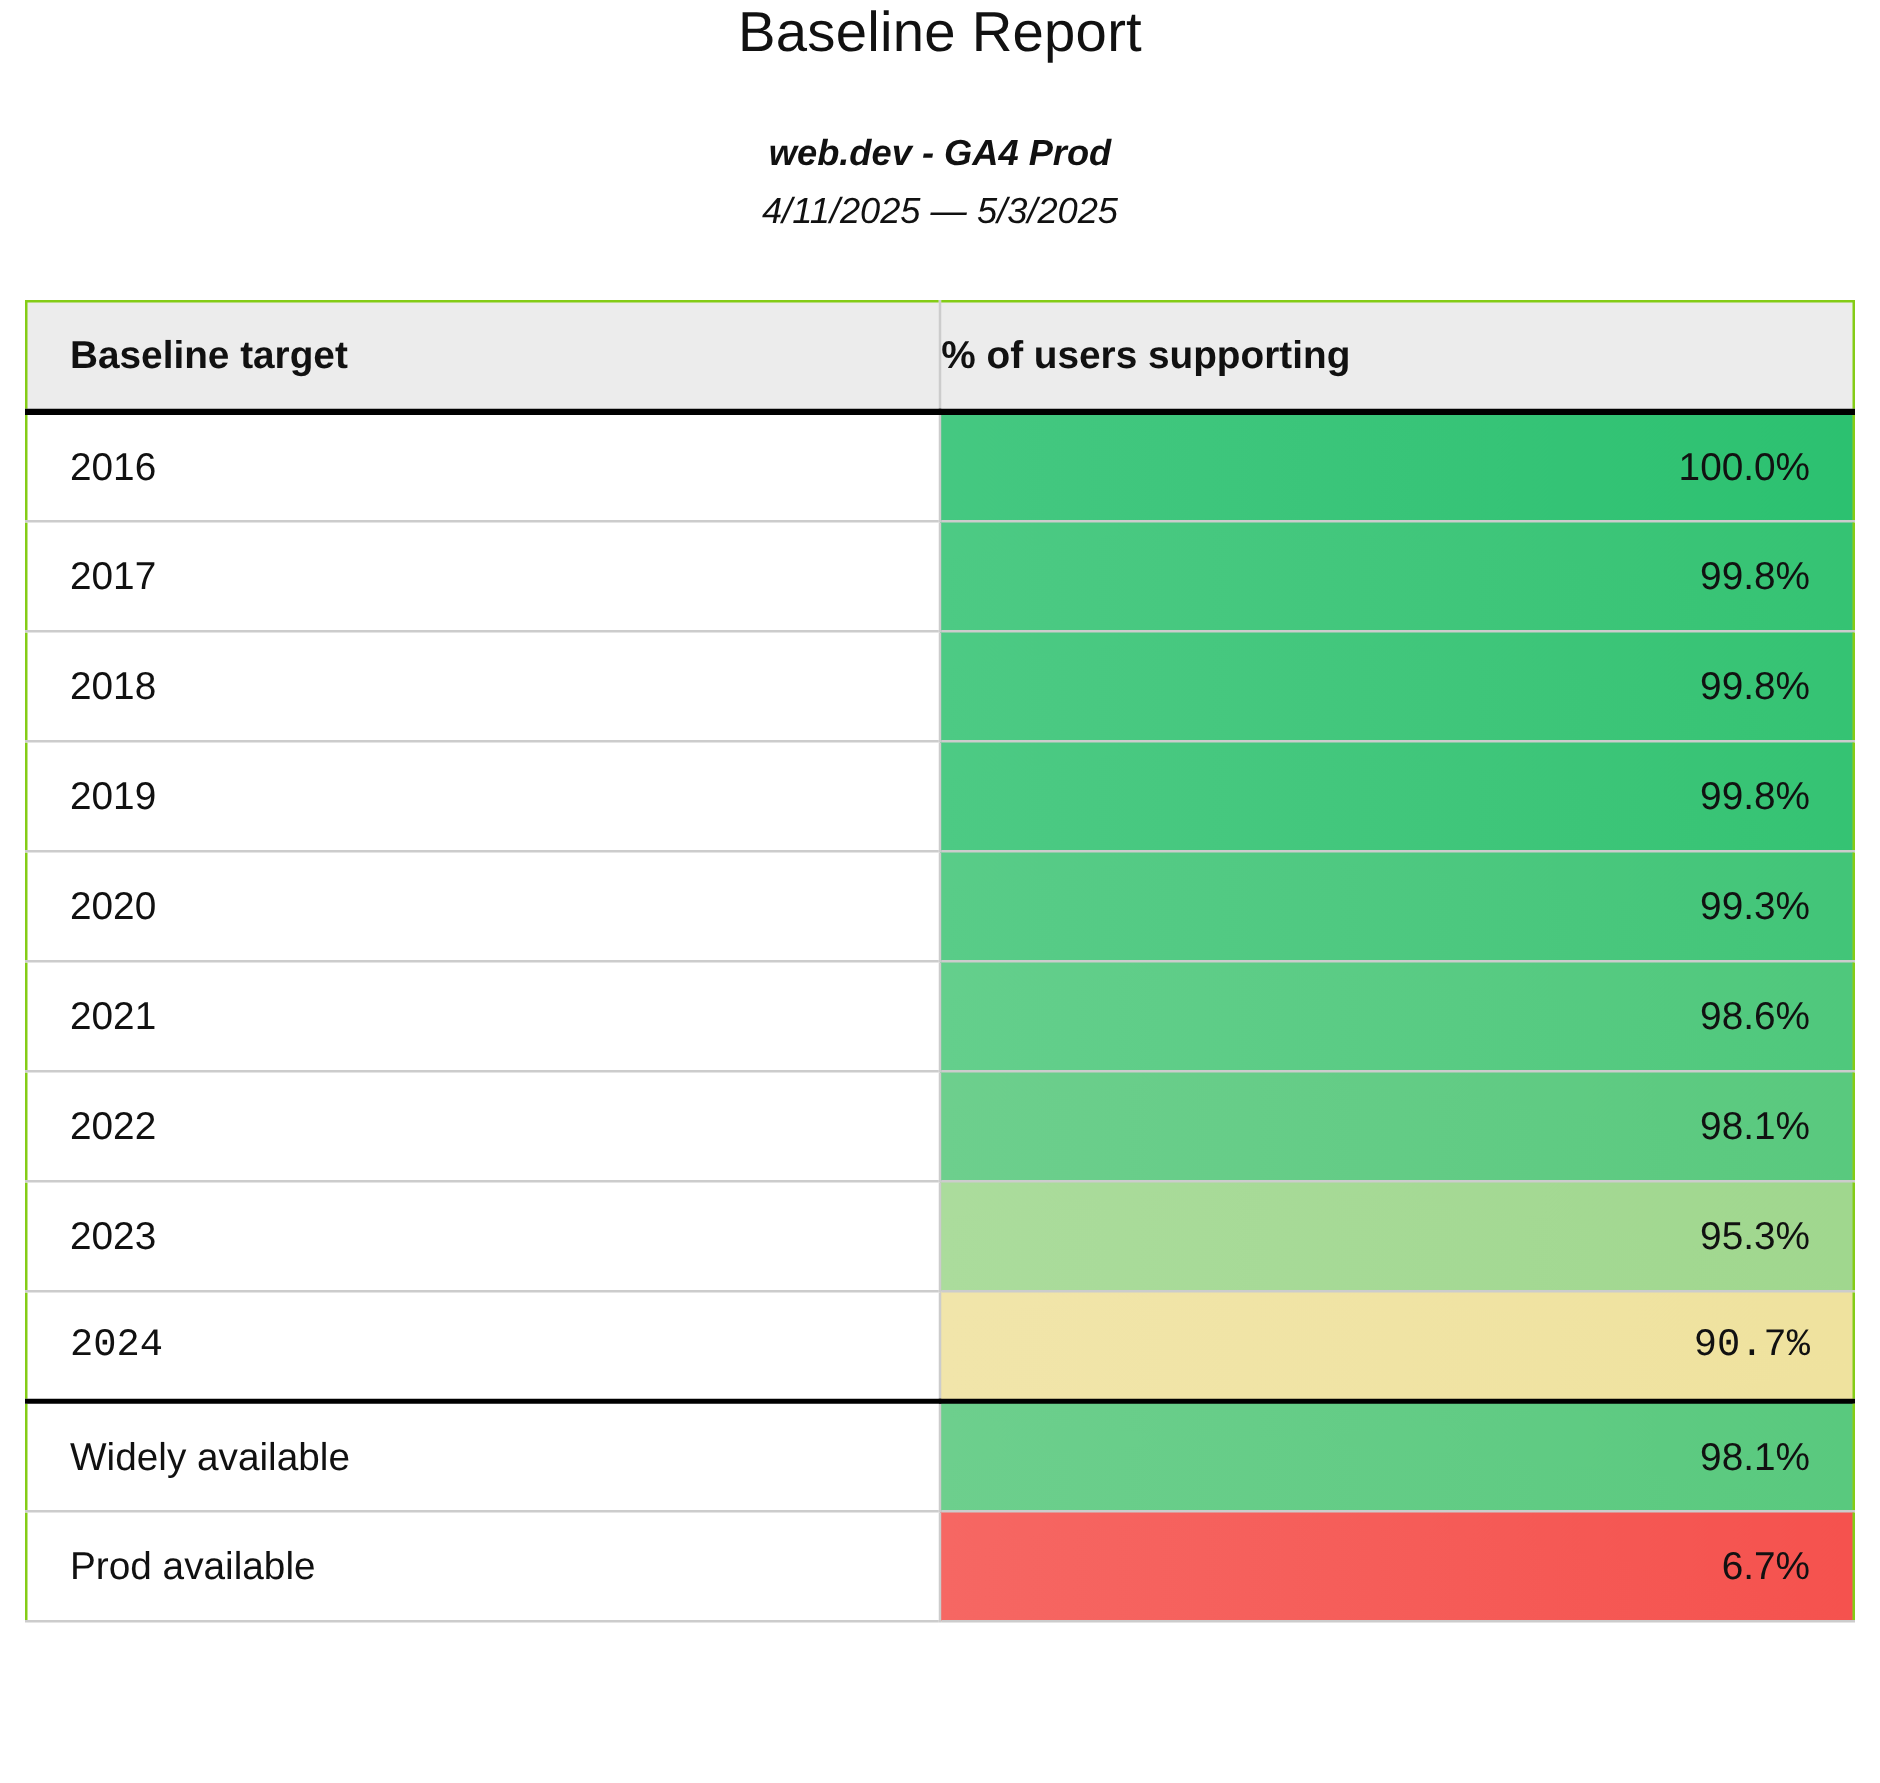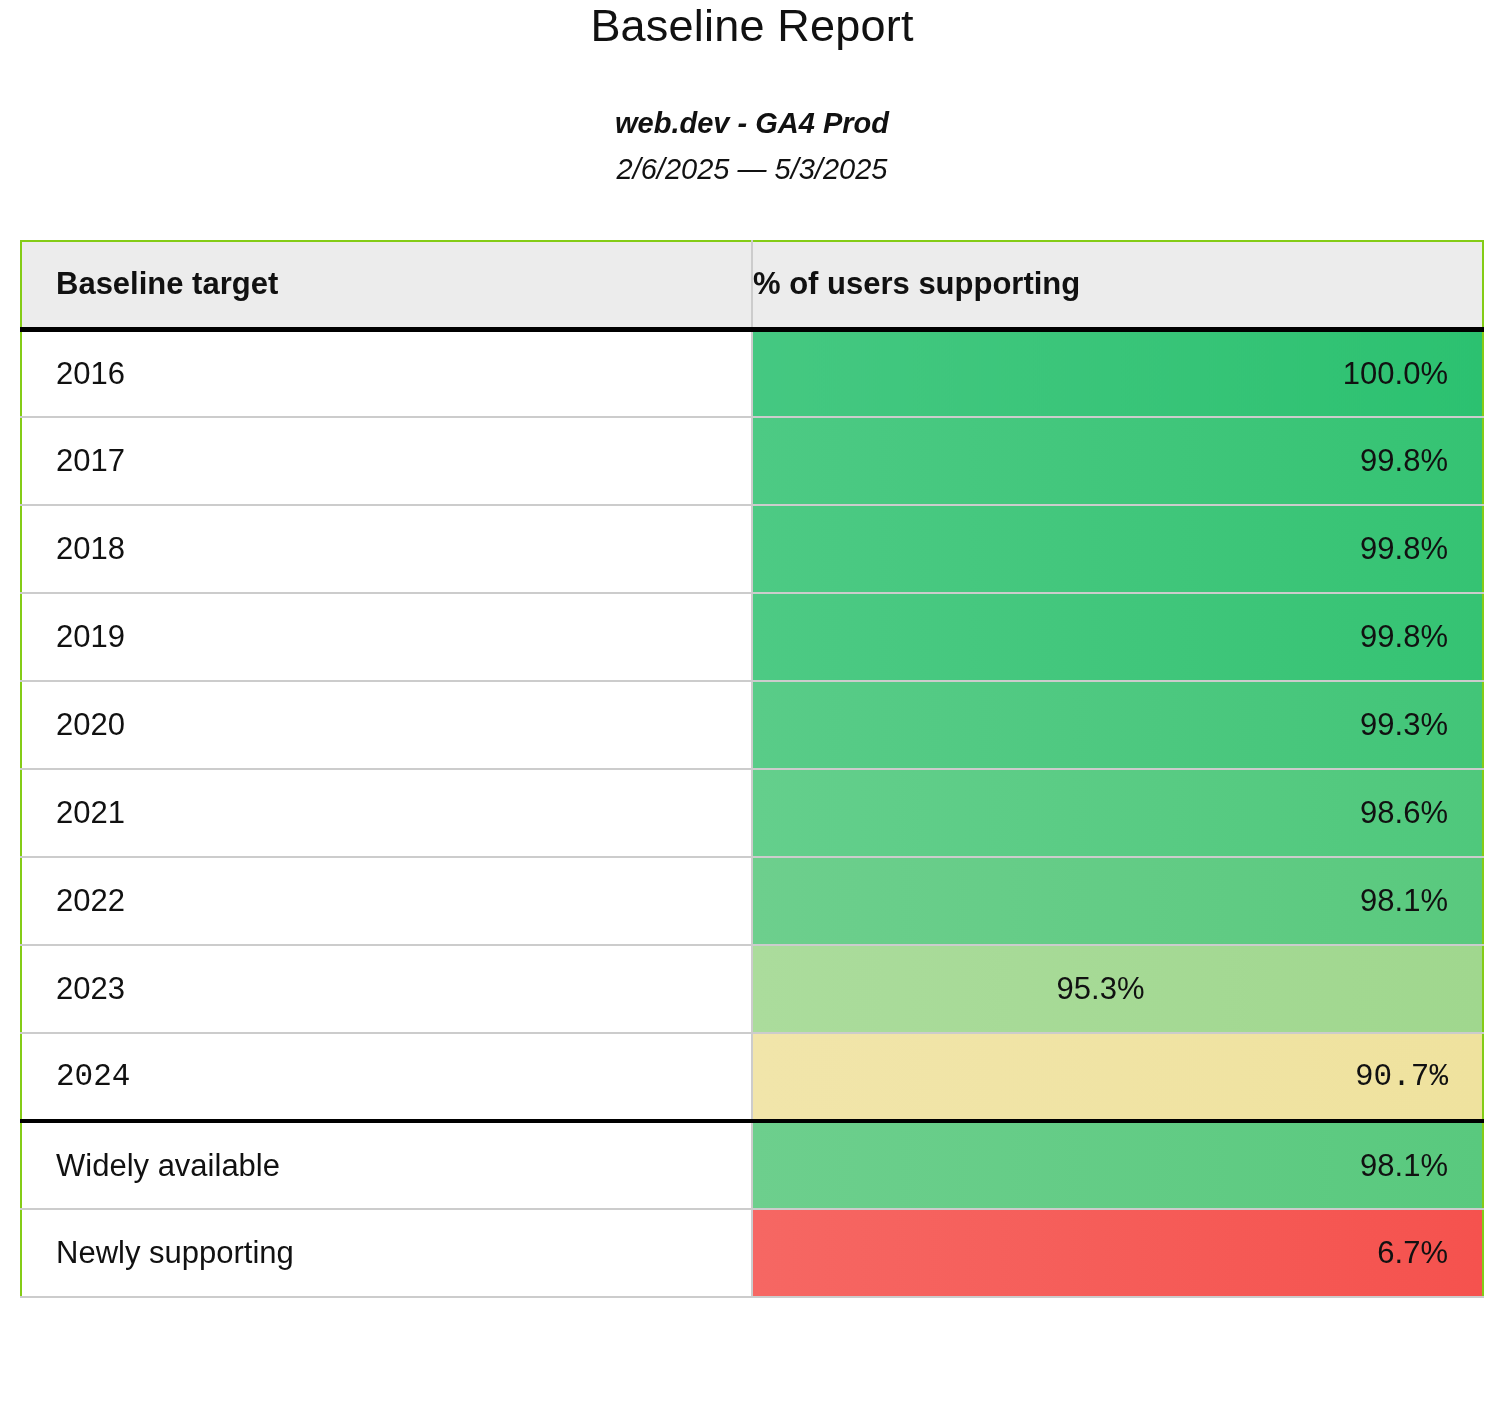--- a/index.html
+++ b/index.html
@@ -83,21 +83,21 @@
 </style>
 </head>
 <body>
 
 <div class="page">
 
   <h1 class="title">Baseline Report</h1>
 
   <div class="subhead">
     <div class="subtitle">web.dev - GA4 Prod</div>
-    <div class="date-range">2/6/2025 — 5/3/2025</div>
+    <div class="date-range">4/11/2025 — 5/3/2025</div>
   </div>
 
   <table class="baseline">
     <colgroup>
       <col class="col-target">
       <col class="col-value">
     </colgroup>
     <thead>
       <tr id="header-row">
           <th class="cell-left">Baseline target</th>
@@ -128,30 +128,30 @@
         <tr>
           <td class="cell-left target-cell">2021</td>
           <td class="cell-right value-cell" style="background: linear-gradient(90deg, rgb(100, 207, 140), rgb(79, 200, 124));">98.6%</td>
         </tr>
         <tr>
           <td class="cell-left target-cell">2022</td>
           <td class="cell-right value-cell" style="background: linear-gradient(90deg, rgb(109, 207, 141), rgb(89, 201, 126));">98.1%</td>
         </tr>
         <tr>
           <td class="cell-left target-cell">2023</td>
-          <td class="cell-right value-cell" style="background: linear-gradient(90deg, rgb(171, 220, 156), rgb(160, 215, 142)); text-align: center;">95.3%</td>
+          <td class="cell-right value-cell" style="background: linear-gradient(90deg, rgb(171, 220, 156), rgb(160, 215, 142));">95.3%</td>
         </tr>
         <tr class="section-end">
           <td class="cell-left target-cell">2024</td>
           <td class="cell-right value-cell" style="background: linear-gradient(90deg, rgb(241, 229, 170), rgb(239, 226, 158));">90.7%</td>
         </tr>
         <tr>
           <td class="cell-left target-cell">Widely available</td>
           <td class="cell-right value-cell" style="background: linear-gradient(90deg, rgb(109, 207, 141), rgb(89, 201, 126));">98.1%</td>
         </tr>
         <tr>
-          <td class="cell-left target-cell">Newly supporting</td>
+          <td class="cell-left target-cell">Prod available</td>
           <td class="cell-right value-cell" style="background: linear-gradient(90deg, rgb(246, 103, 99), rgb(245, 82, 78));">6.7%</td>
         </tr>
       </tbody>
   </table>
 
 </div>
 
 </body></html>

